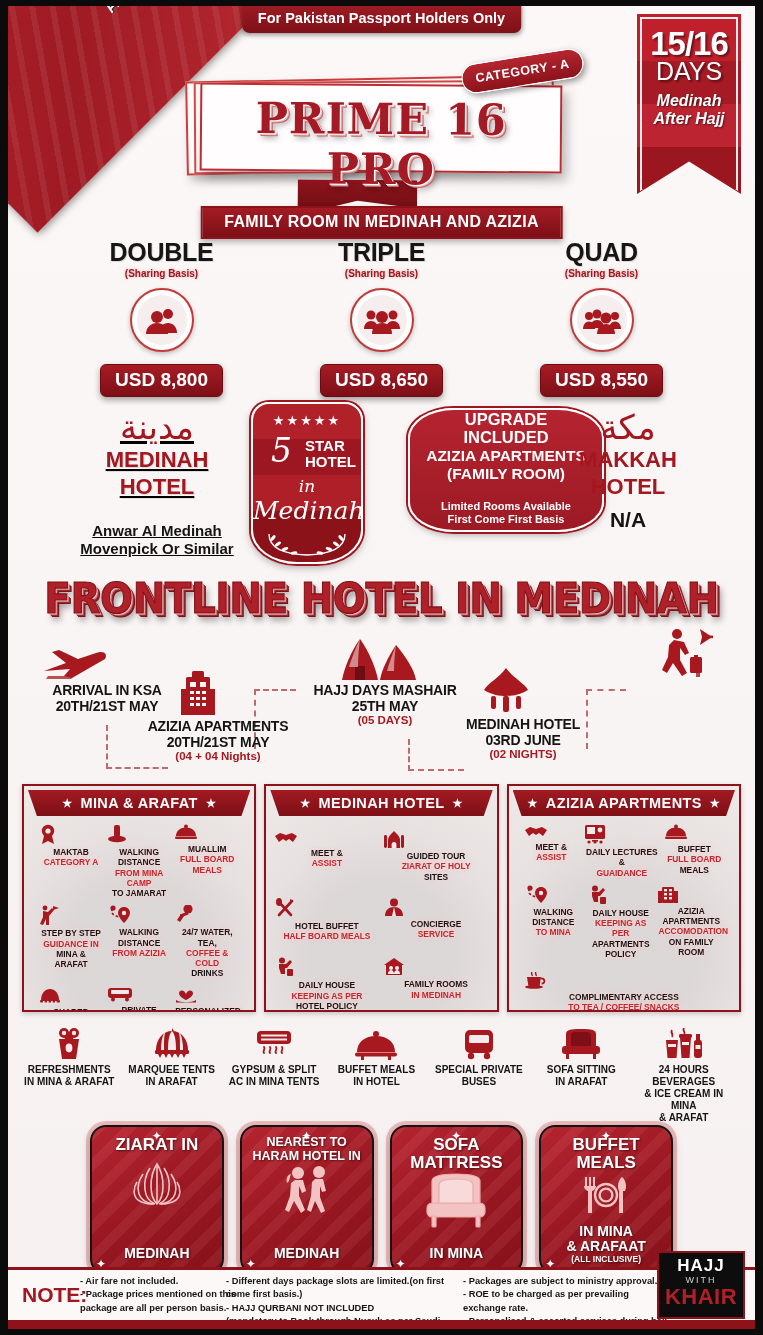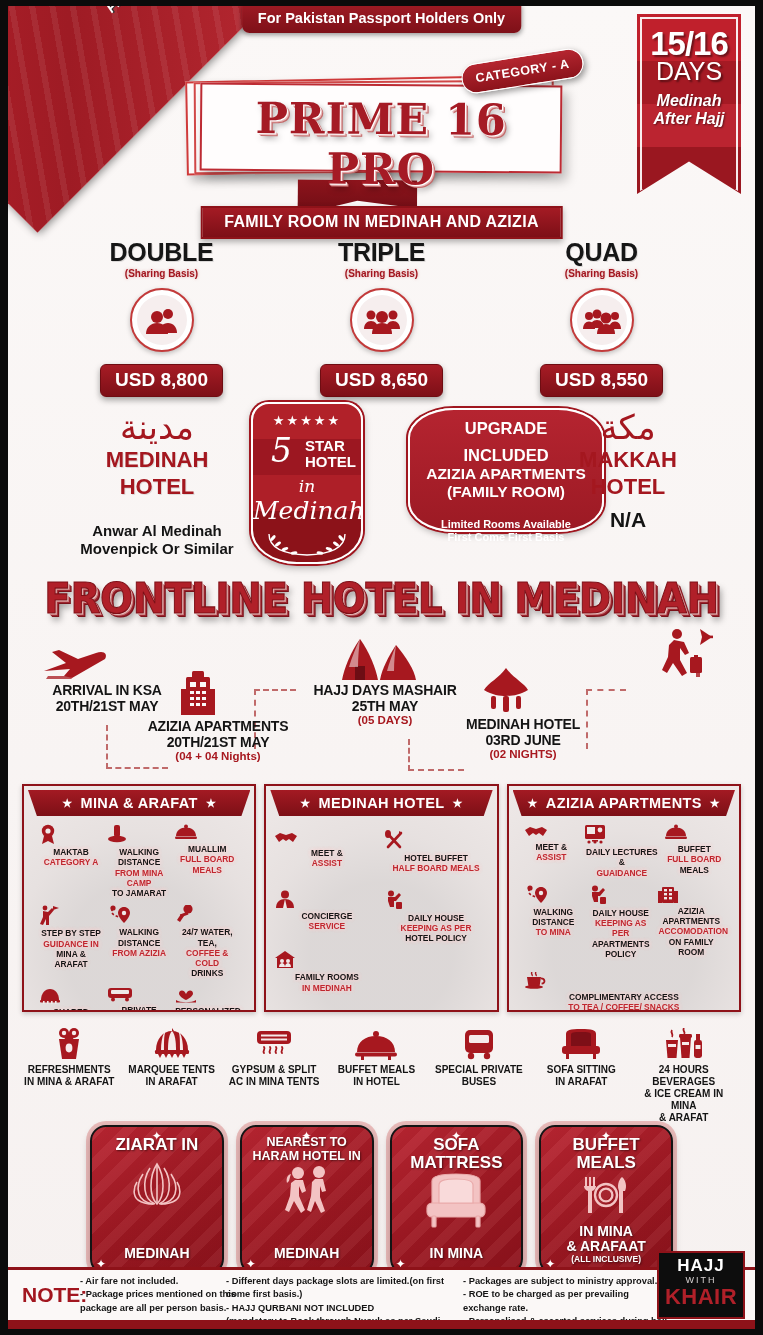--- a/index.html
+++ b/index.html
@@ -137,21 +137,21 @@
   }
   .pricetag{
     display:inline-block; margin-top:12px;
     background:linear-gradient(#a71c25,#7d0f17); color:#fff;
     font-size:19px; font-weight:bold; padding:4px 14px 5px; border-radius:6px;
     border:1.5px solid #6f0c12; box-shadow:0 3px 6px rgba(0,0,0,.35);
   }
 
   
   .hotelrow{ position:absolute; left:0; right:0; top:396px; height:165px; }
-  .mh{ position:absolute; left:54px; top:8px; width:190px; text-align:center; }
+  .mh{ position:absolute; left:54px; top:8px; width:190px; text-align:center;text-decoration:underline; }
   .arabic{ font-family:"DejaVu Sans", sans-serif; font-size:34px; color:#a4171f;
     line-height:1; direction:rtl; }
   .mh .h1{ font-size:22px; font-weight:bold; color:#a4171f; line-height:1.05; margin-top:4px;
     text-shadow:1px 1px 0 rgba(0,0,0,.1);}
   .mh .h2{ font-size:15px; font-weight:bold; color:#141414; line-height:1.18; margin-top:24px; }
 
   .starbadge{
     position:absolute; left:243px; top:0; width:112px; height:162px;
     background:linear-gradient(#b12129 0 22%, #9c1721 22% 45%, #ae1f28 45% 68%, #8c1219 68% 100%);
     border-radius:18px 18px 46px 46px/18px 18px 34px 34px;
@@ -170,21 +170,21 @@
     font-family:"DejaVu Serif", serif; font-style:italic; font-size:25px; }
   .wreath{ position:absolute; left:0; right:0; bottom:4px; font-size:12px; }
 
   .upg{
     position:absolute; left:400px; top:6px; width:196px; height:124px;
     background:linear-gradient(#b52430,#9c1a24);
     border:2px solid #fff; box-shadow:0 0 0 2px #a0161f,0 3px 7px rgba(0,0,0,.3);
     color:#fff; text-align:center;
     border-radius:46px 46px 46px 46px/30px 30px 30px 30px;
   }
-  .upg .u1{ margin-top:9px; font-size:16.5px; font-weight:bold; line-height:1.12; }
+  .upg .u1{ font-size:16.5px; font-weight:bold; line-height:1.12; }
   .upg .u2{ font-size:15.5px; font-weight:bold; line-height:1.14; }
   .upg .u3{ font-size:11px; font-weight:bold; line-height:1.2; margin-top:18px; }
 
   .mk{ position:absolute; right:42px; top:8px; width:170px; text-align:center; }
   .mk .h1{ font-size:22px; font-weight:bold; color:#a4171f; line-height:1.05; margin-top:4px; }
   .mk .na{ font-size:21px; font-weight:bold; color:#141414; margin-top:10px; }
 
   
   .frontline{
     position:absolute; left:0; right:0; top:570px; text-align:center;
@@ -702,20 +702,38 @@
                   </g>
                 </svg>
             </div>
             <div class="tx">
               <div>MEET &amp;</div>
               <div class="r">ASSIST</div>
             </div>
           </div>
           <div class="pitem" style="width:50%;padding-bottom:16px">
             <div class="pic">
+              <svg width="22" height="18" viewBox="0 0 22 18">
+                  <g fill="#a7181f">
+                    <path d="M11 1 C7 5 5 7 5 10 L17 10 C17 7 15 5 11 1 Z"></path>
+                    <rect x="5" y="10" width="12" height="8"></rect>
+                    <rect x="1" y="5" width="3" height="13" rx="1.4"></rect>
+                    <rect x="18" y="5" width="3" height="13" rx="1.4"></rect>
+                  </g>
+                  <path d="M11 12 C9.4 12 8.6 13.2 8.6 14.6 L8.6 18 L13.4 18 L13.4 14.6 C13.4 13.2 12.6 12 11 12Z" fill="#efe9e8"></path>
+                </svg>
+            </div>
+            <div class="tx">
+              <div>GUIDED TOUR</div>
+              <div class="r">ZIARAT OF HOLY</div>
+              <div>SITES</div>
+            </div>
+          </div>
+          <div class="pitem" style="width:50%;padding-bottom:16px">
+            <div class="pic">
               <svg width="22" height="20" viewBox="0 0 22 20">
                   <g stroke="#a7181f" stroke-width="2.6" stroke-linecap="round">
                     <path d="M4 3 L17 17"></path>
                     <path d="M18 3 L5 17"></path>
                   </g>
                   <g fill="#a7181f">
                     <ellipse cx="5" cy="4" rx="3" ry="4"></ellipse>
                     <path d="M16 1 l3 2 -3 3z"></path>
                   </g>
                 </svg>

